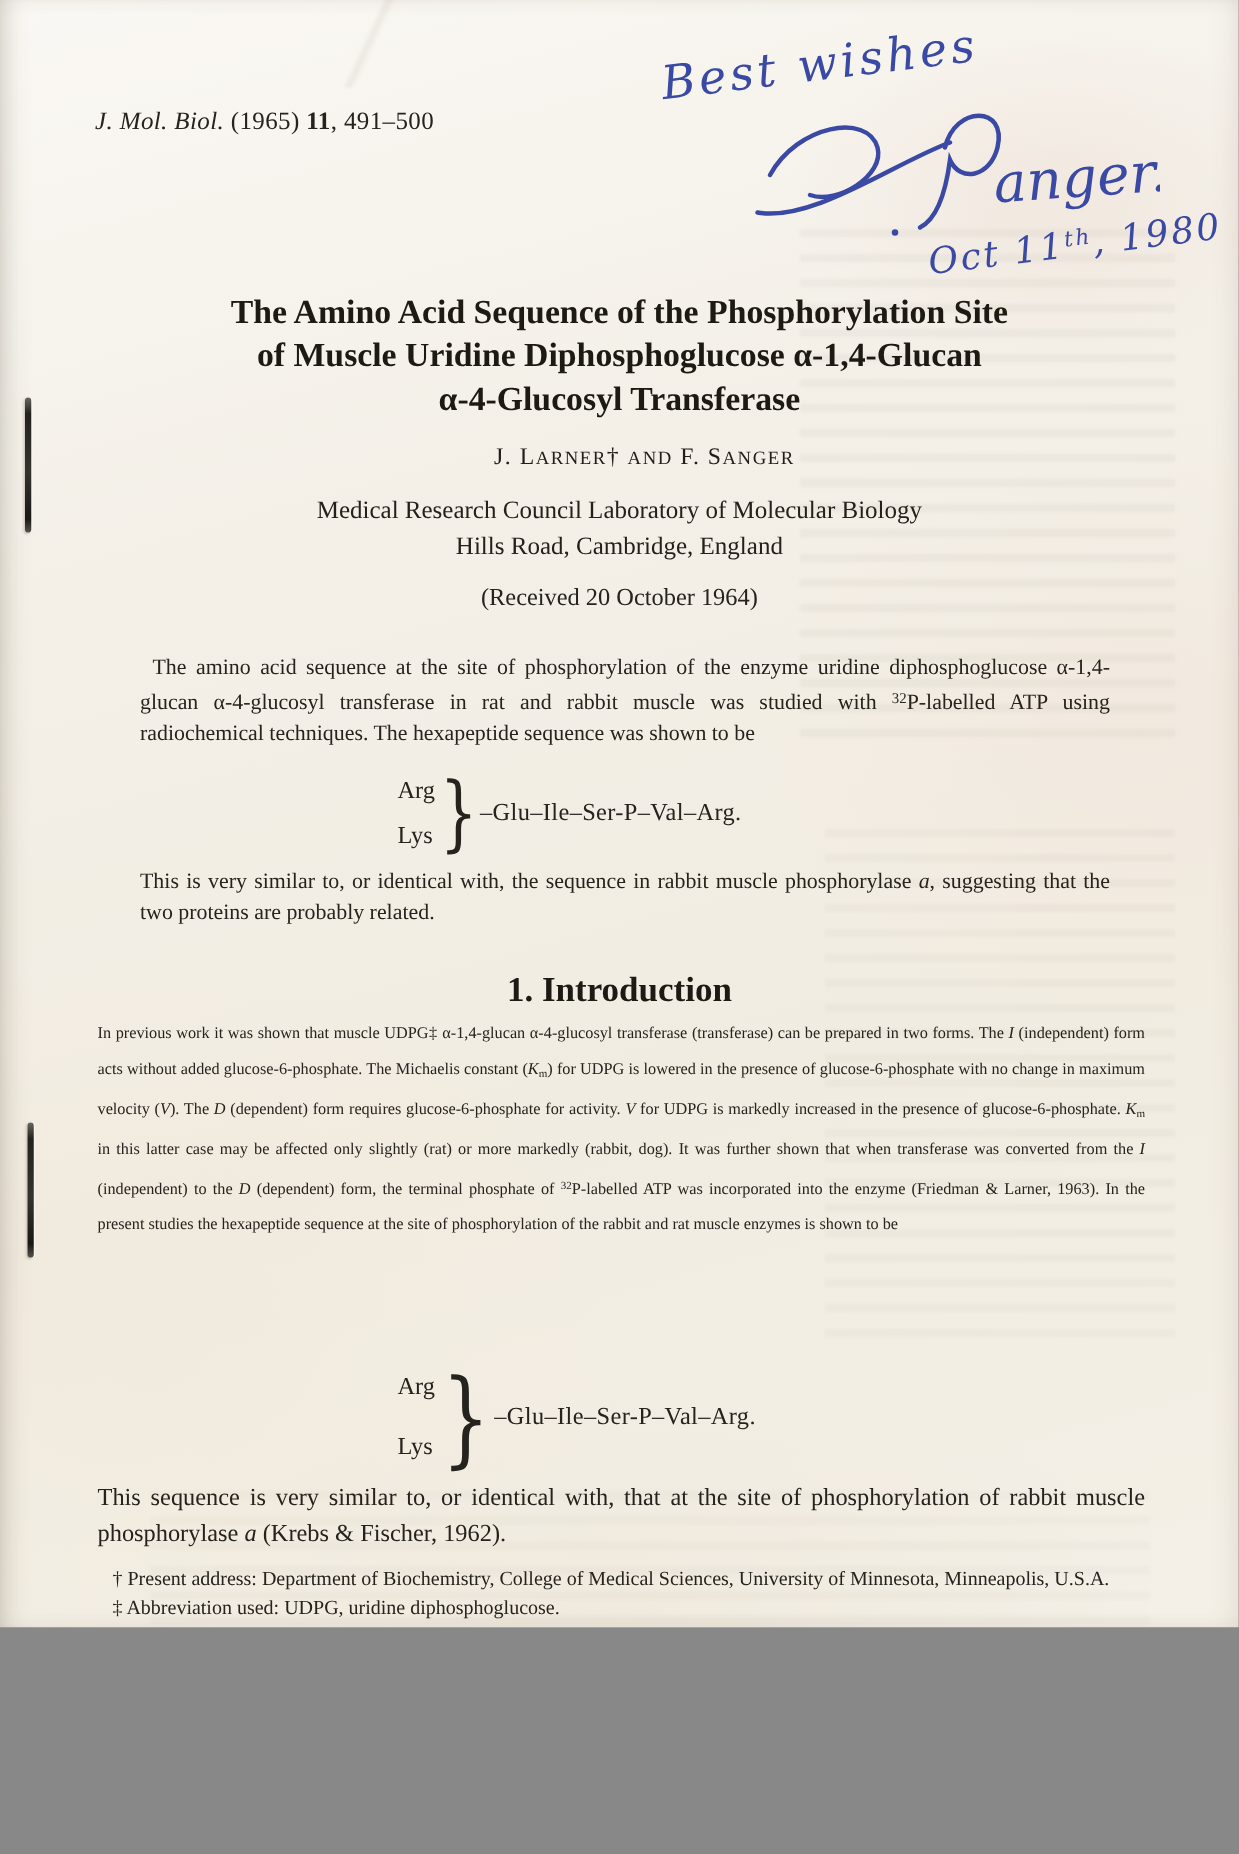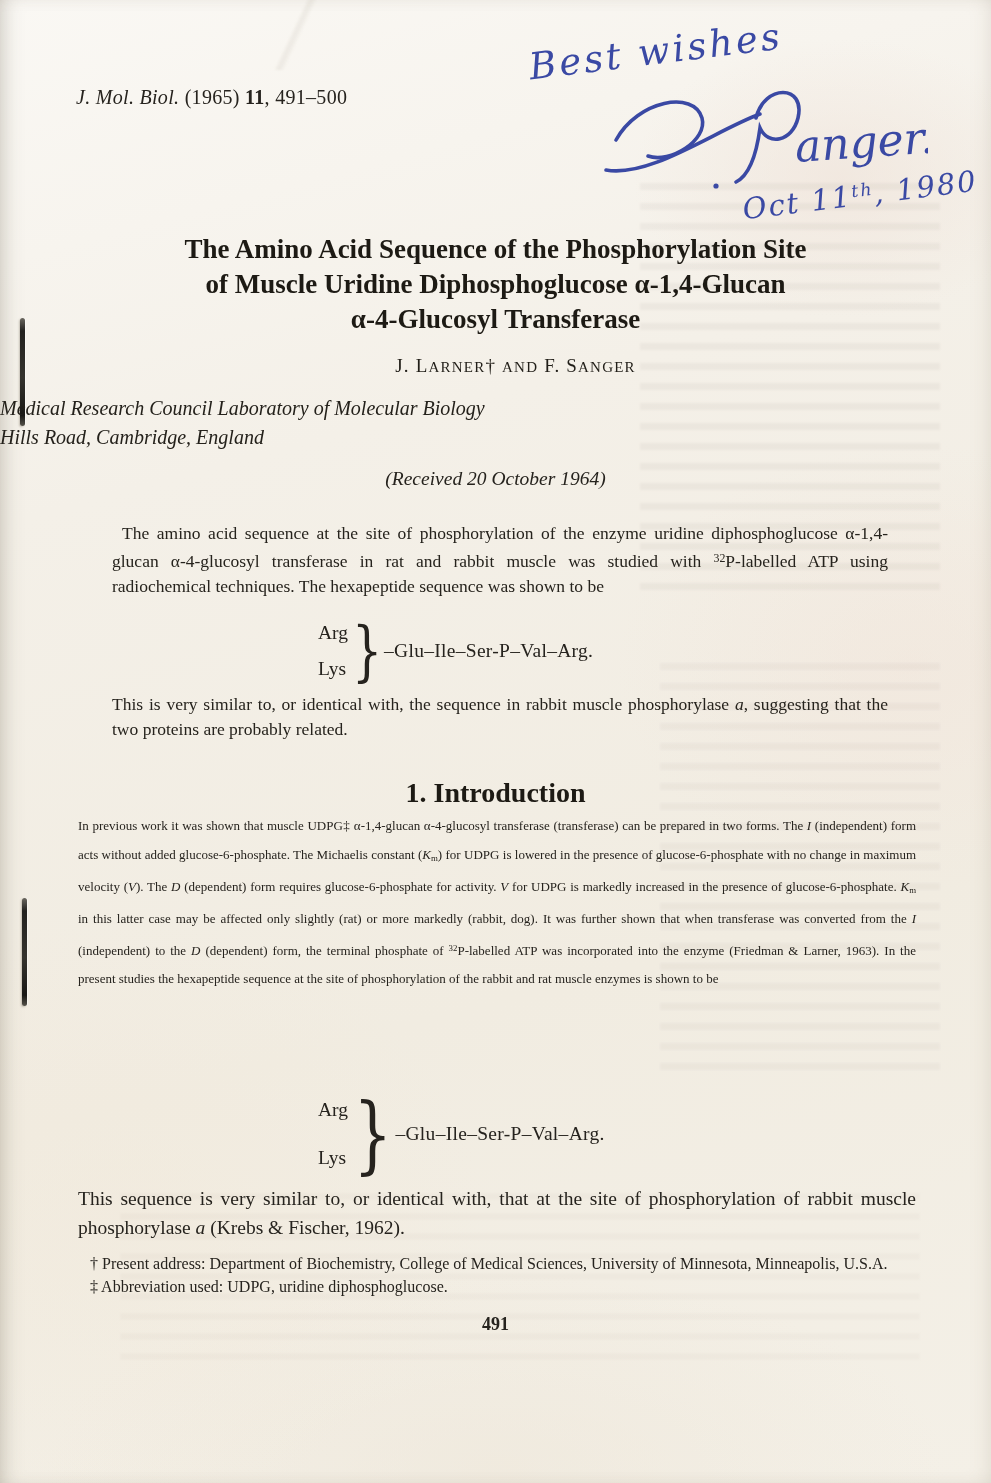--- a/index.html
+++ b/index.html
@@ -1,18 +1,18 @@
 <!DOCTYPE html>
 <html><head>
 <meta charset="utf-8">
 <style>
   html,body{margin:0;padding:0;background:#888;}
   #page{
     position:relative;
-    width:991px;height:1483px;
+    width:991px;height:1302px;
     margin:0 auto;
     overflow:hidden;
     font-family:"Liberation Serif", serif;
     color:#26231e;
     background:
       radial-gradient(ellipse 300px 200px at 85% 12%, rgba(238,224,214,.55), transparent 70%),
       radial-gradient(ellipse 420px 320px at 92% 45%, rgba(241,227,217,.45), transparent 70%),
       radial-gradient(ellipse 520px 420px at 12% 82%, rgba(241,233,219,.5), transparent 70%),
       radial-gradient(ellipse 600px 260px at 50% 99%, rgba(236,228,214,.45), transparent 75%),
       linear-gradient(165deg,#faf8f4 0%,#f4f0e8 30%,#f1ece1 65%,#f4f0e7 100%);
@@ -37,22 +37,22 @@
     background:linear-gradient(180deg,#6a675f 0%,#23221f 12%,#35332e 55%,#191815 90%,#55524a 100%);
     box-shadow:1px 0 1px rgba(255,255,255,.6), -1px 1px 2px rgba(90,80,60,.3);
   }
   
   .citation{left:76px;top:86px;font-size:20px;letter-spacing:.3px;}
   .citation .jt{font-style:italic;}
   .citation .vol{font-weight:bold;}
   .title{left:0;top:232px;width:991px;text-align:center;font-weight:bold;font-size:27px;line-height:35px;color:#1d1a14;}
   .authors{left:0;top:355px;width:991px;text-align:center;font-size:19px;letter-spacing:1.2px;color:#211e18;margin-left:20px;}
   .authors .sc{font-size:15px;}
-  .affil{left:0;top:394px;width:991px;font-style:italic;font-size:20px;line-height:29px;color:#24211b;}
-  .received{left:0;top:468px;width:991px;text-align:center;font-style:italic;font-size:19.5px;}
+  .affil{left:0;top:394px;width:991px;text-align:center;font-size:20px;line-height:29px;color:#24211b;}
+  .received{left:0;top:468px;width:991px;text-align:center;font-size:19.5px;}
   .abstract{left:112px;top:521px;width:776px;font-size:17.5px;line-height:25px;text-align:justify;color:#26231d;}
   .abstract.first{text-indent:10px;}
   .intro-head{left:0;top:777px;width:991px;text-align:center;font-weight:bold;font-size:28px;color:#1d1a14;}
   .bodytext{left:78px;top:812px;width:838px;font-size:13px;line-height:28.8px;text-align:justify;}
   .closing{left:78px;top:1185px;width:838px;font-size:19.5px;line-height:28.8px;text-align:justify;}
   .footnotes{left:76px;top:1253px;width:842px;font-size:16px;line-height:22.5px;text-align:justify;}
   .footnotes p{margin:0;text-indent:14px;}
   .pageno{left:0;top:1314px;width:991px;text-align:center;font-weight:bold;font-size:18px;}
   .it{font-style:italic;}
   .sub{font-size:.68em;vertical-align:-.25em;}

